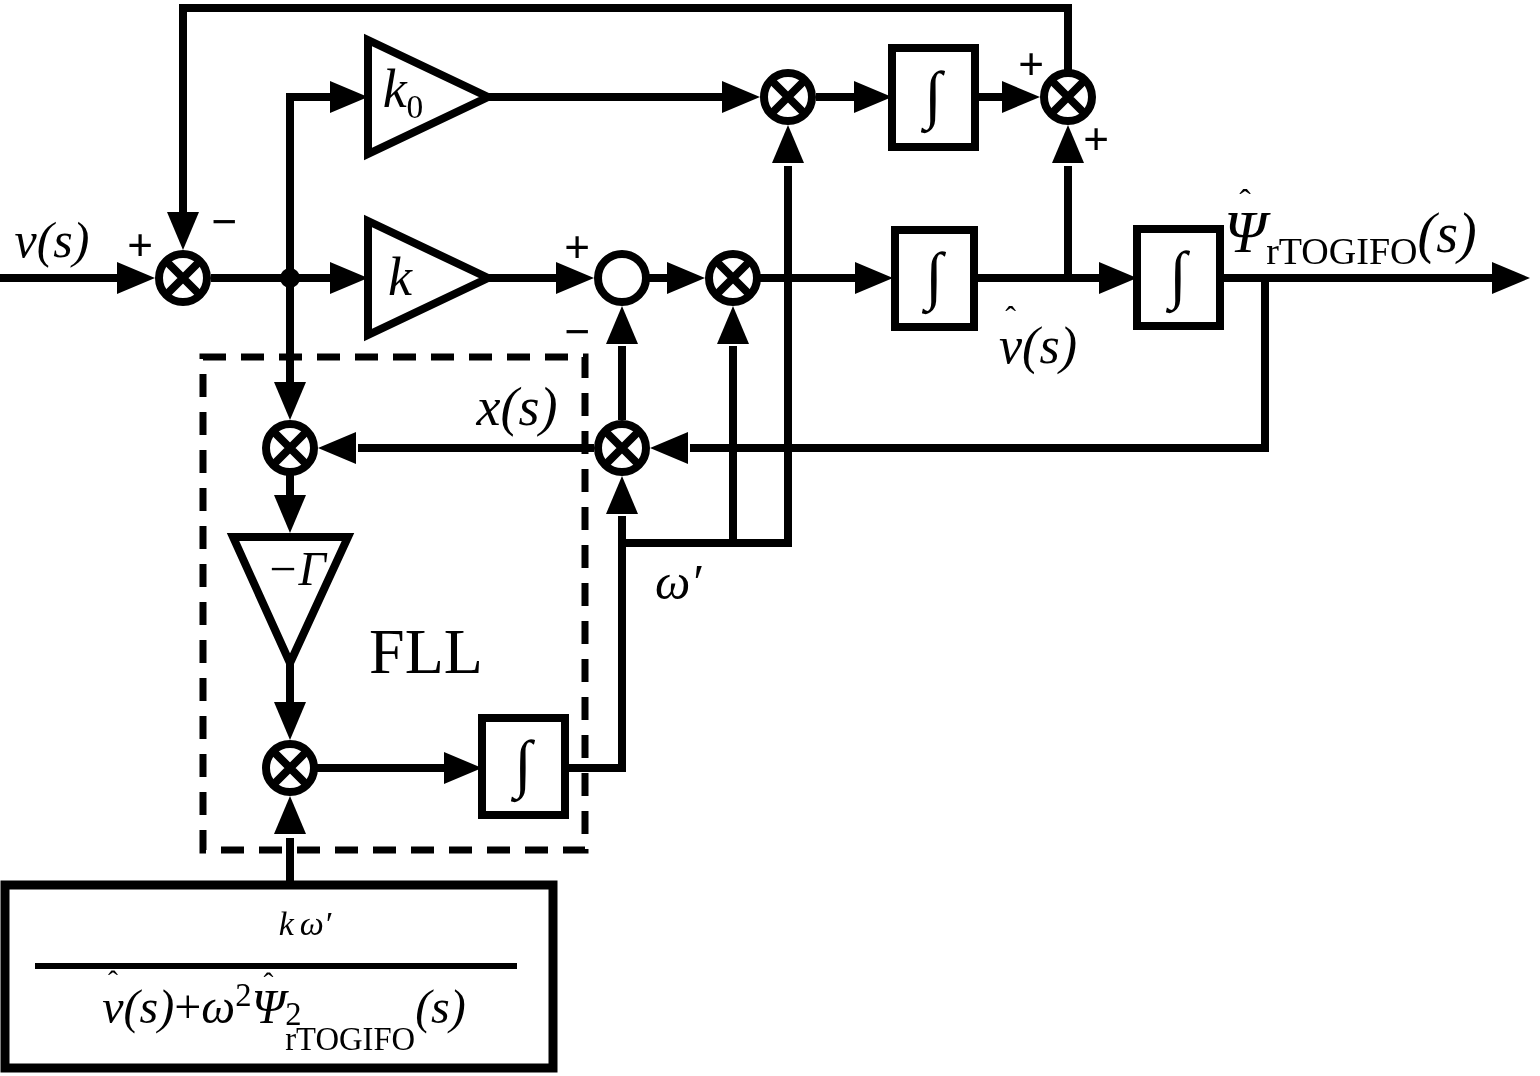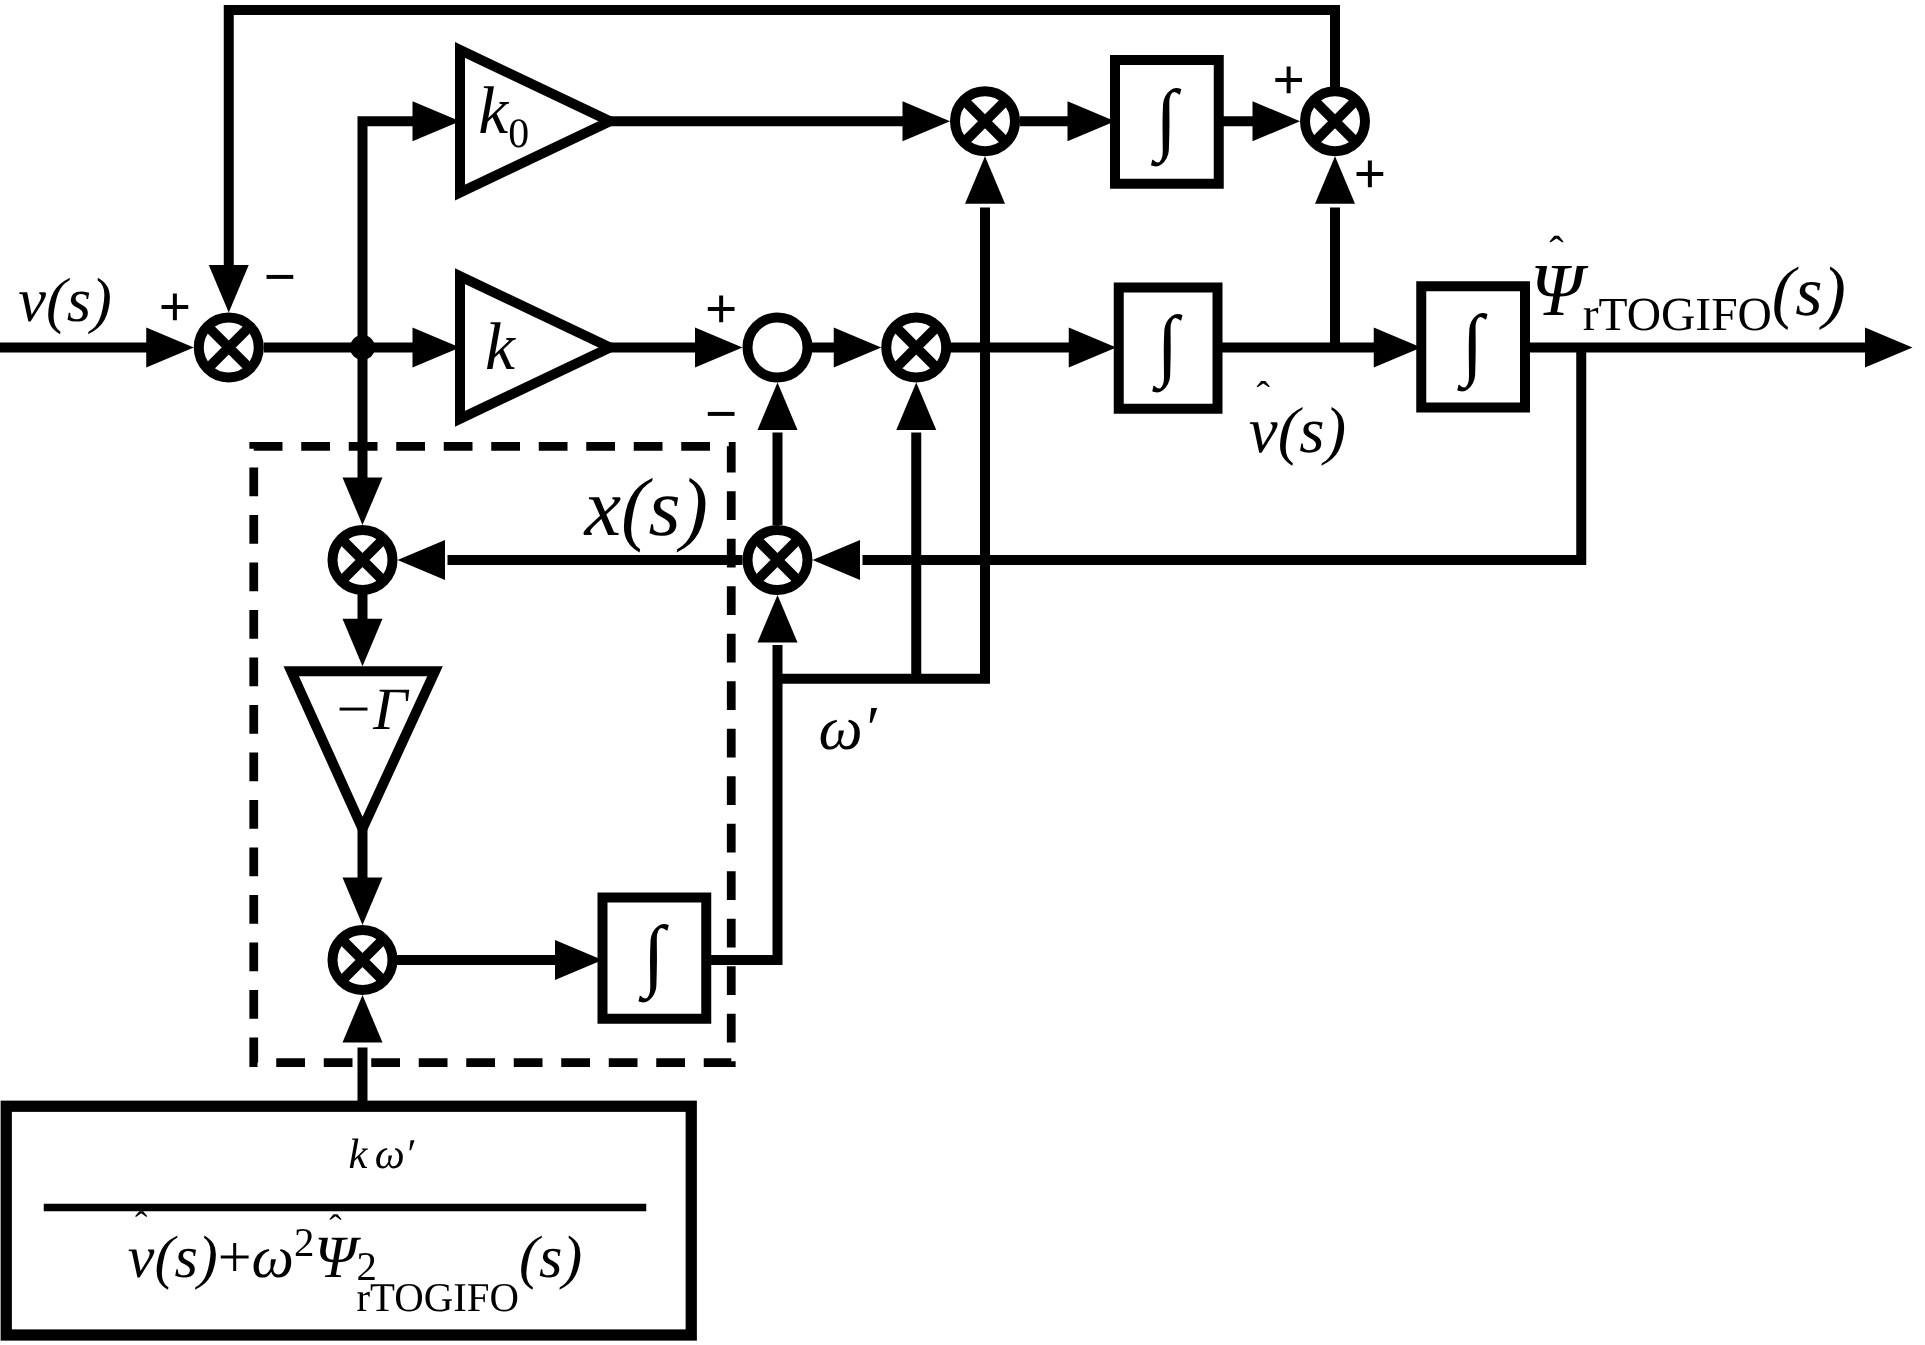--- a/index.html
+++ b/index.html
@@ -158,24 +158,25 @@
   <div class="lbl c intg" style="left:523px;top:764px;">∫</div>
 
   <div class="lbl c it" style="left:1038px;top:345px;font-size:52px;">
     <span class="hatted"><span class="hat">ˆ</span><span>v</span></span><span>(s)</span>
   </div>
 
   <div class="lbl it" style="left:1224px;top:198px;font-size:56px;">
     <span class="hatted"><span class="hat psi">ˆ</span><span style="font-size:60px;">Ψ</span></span><sub class="sm" style="font-size:38px;">rTOGIFO</sub><span>(s)</span>
   </div>
 
-  <div class="lbl c it" style="left:517px;top:407px;font-size:66px;">x(s)</div>
+  <div class="lbl c it" style="left:517px;top:407px;font-size:54px;">x(s)</div>
 
   <div class="lbl c it" style="left:678px;top:582px;font-size:50px;">ω′</div>
 
+  <div class="lbl c" style="left:426px;top:652px;font-size:64px;">FLL</div>
 
   <div class="lbl c it" style="left:296px;top:568px;font-size:48px;">−Γ</div>
 
   <div class="fracbox-num it">
     <span>k</span><span style="margin-left:6px;">ω′</span>
   </div>
   <div class="fracbox-den it">
     <span class="hatted"><span class="hat">ˆ</span><span>v</span></span><span>(s)</span><span style="font-style:normal;">+</span><span>ω</span><sup style="font-size:0.68em;font-style:normal;">2</sup><span class="hatted"><span class="hat psi">ˆ</span><span>Ψ</span></span><span class="stack">
         <span class="sp">2</span>
         <span class="sb">rTOGIFO</span>

